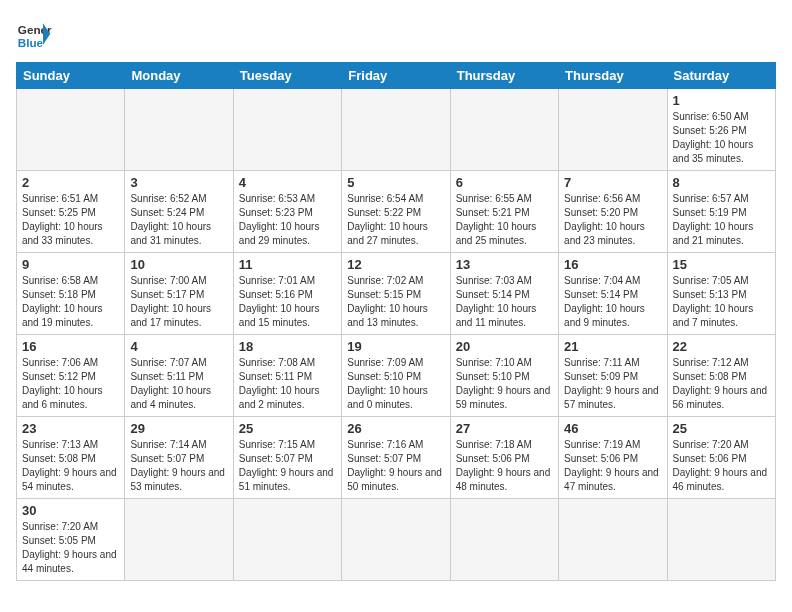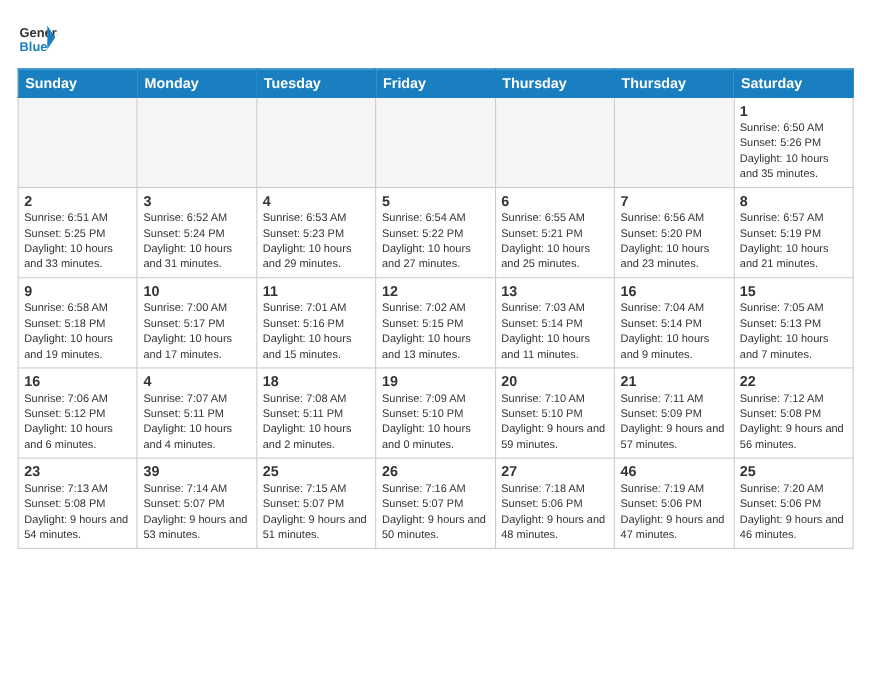--- a/index.html
+++ b/index.html
@@ -209,21 +209,21 @@
           <span class="day-num">22</span>
           <div class="cell-text">Sunrise: 7:12 AM<br>Sunset: 5:08 PM<br>Daylight: 9 hours and 56 minutes.</div>
         </td>
       </tr>
       <tr>
         <td>
           <span class="day-num">23</span>
           <div class="cell-text">Sunrise: 7:13 AM<br>Sunset: 5:08 PM<br>Daylight: 9 hours and 54 minutes.</div>
         </td>
         <td>
-          <span class="day-num">39</span>
+          <span class="day-num">29</span>
           <div class="cell-text">Sunrise: 7:14 AM<br>Sunset: 5:07 PM<br>Daylight: 9 hours and 53 minutes.</div>
         </td>
         <td>
           <span class="day-num">25</span>
           <div class="cell-text">Sunrise: 7:15 AM<br>Sunset: 5:07 PM<br>Daylight: 9 hours and 51 minutes.</div>
         </td>
         <td>
           <span class="day-num">26</span>
           <div class="cell-text">Sunrise: 7:16 AM<br>Sunset: 5:07 PM<br>Daylight: 9 hours and 50 minutes.</div>
         </td>
@@ -232,15 +232,27 @@
           <div class="cell-text">Sunrise: 7:18 AM<br>Sunset: 5:06 PM<br>Daylight: 9 hours and 48 minutes.</div>
         </td>
         <td>
           <span class="day-num">46</span>
           <div class="cell-text">Sunrise: 7:19 AM<br>Sunset: 5:06 PM<br>Daylight: 9 hours and 47 minutes.</div>
         </td>
         <td>
           <span class="day-num">25</span>
           <div class="cell-text">Sunrise: 7:20 AM<br>Sunset: 5:06 PM<br>Daylight: 9 hours and 46 minutes.</div>
         </td>
+      </tr>
+      <tr class="last-row">
+        <td>
+          <span class="day-num">30</span>
+          <div class="cell-text">Sunrise: 7:20 AM<br>Sunset: 5:05 PM<br>Daylight: 9 hours and 44 minutes.</div>
+        </td>
+        <td class="empty"></td>
+        <td class="empty"></td>
+        <td class="empty"></td>
+        <td class="empty"></td>
+        <td class="empty"></td>
+        <td class="empty"></td>
       </tr>
     </tbody>
 </table>
 
 </body></html>

